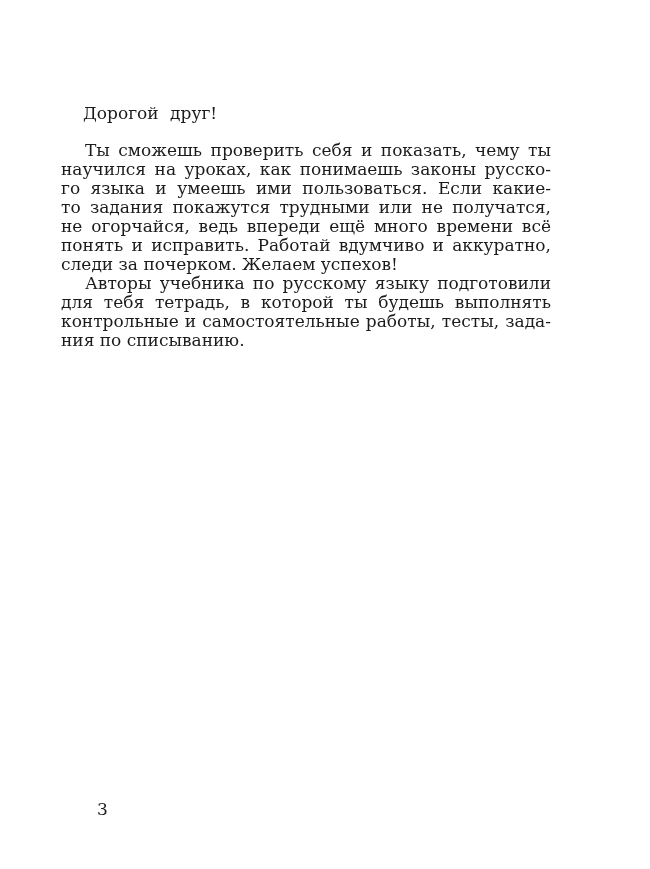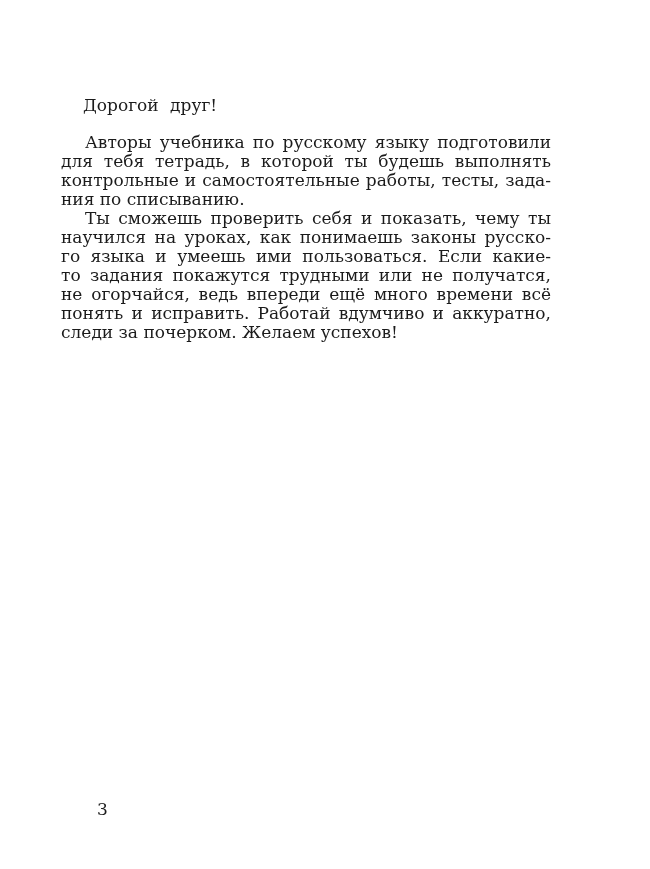--- a/index.html
+++ b/index.html
@@ -25,20 +25,21 @@
     top: 96px;
     width: 490px;
     font-size: 17px;
     line-height: 19px;
   }
   .heading {
     margin-left: 22px;
     word-spacing: 6px;
     margin-bottom: 18px;
     white-space: nowrap;
+    margin-top: 8px;
   }
   .para {
     margin: 0;
   }
   .line {
     text-align: justify;
     text-align-last: justify;
   }
   .line.first {
     padding-left: 24px;
@@ -56,32 +57,32 @@
 </style>
 </head>
 <body>
 
 <div class="page">
   <div class="textblock">
 
     <div class="heading">Дорогой друг!</div>
 
     <div class="para">
-      <div class="line first">Авторы учебника по русскому языку подготовили</div>
-      <div class="line">для тебя тетрадь, в которой ты будешь выполнять</div>
-      <div class="line">контрольные и самостоятельные работы, тесты, зада-</div>
-      <div class="line last">ния по списыванию.</div>
-    </div>
-
-    <div class="para">
       <div class="line first">Ты сможешь проверить себя и показать, чему ты</div>
       <div class="line">научился на уроках, как понимаешь законы русско-</div>
       <div class="line">го языка и умеешь ими пользоваться. Если какие-</div>
       <div class="line">то задания покажутся трудными или не получатся,</div>
       <div class="line">не огорчайся, ведь впереди ещё много времени всё</div>
       <div class="line">понять и исправить. Работай вдумчиво и аккуратно,</div>
       <div class="line last">следи за почерком. Желаем успехов!</div>
     </div>
 
+    <div class="para">
+      <div class="line first">Авторы учебника по русскому языку подготовили</div>
+      <div class="line">для тебя тетрадь, в которой ты будешь выполнять</div>
+      <div class="line">контрольные и самостоятельные работы, тесты, зада-</div>
+      <div class="line last">ния по списыванию.</div>
+    </div>
+
   </div>
 
   <div class="pagenum">3</div>
 </div>
 
 </body></html>

